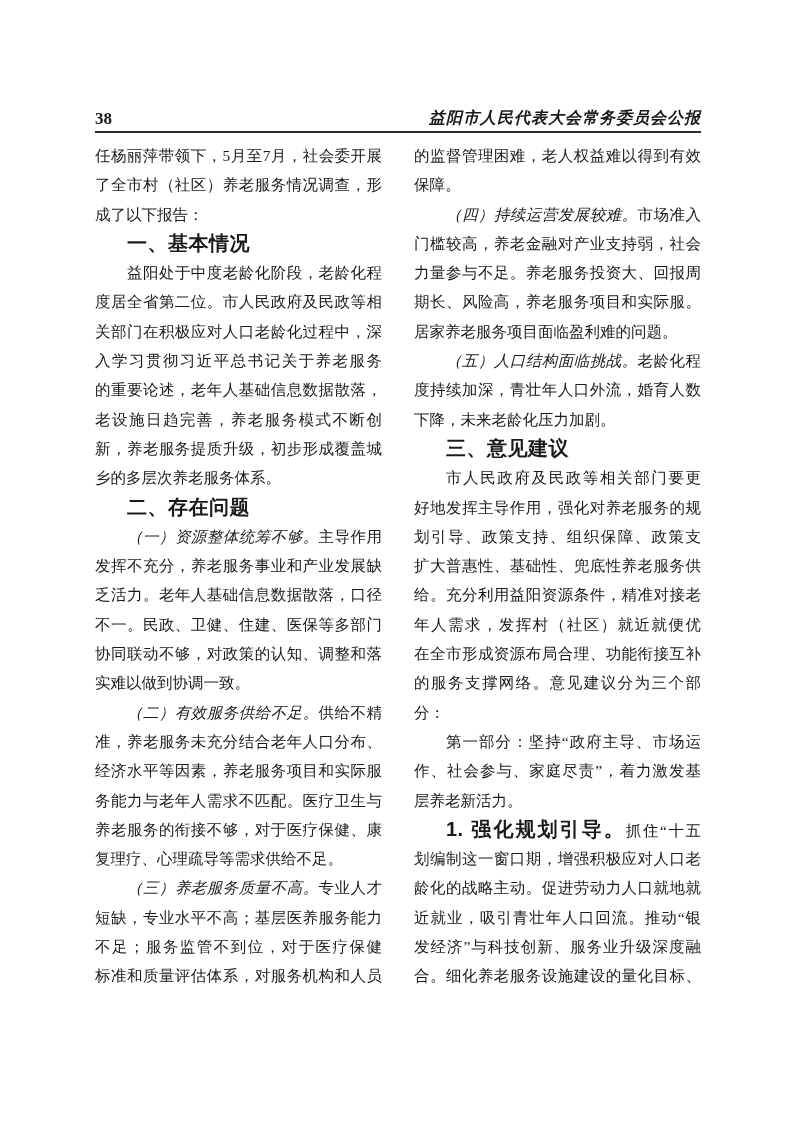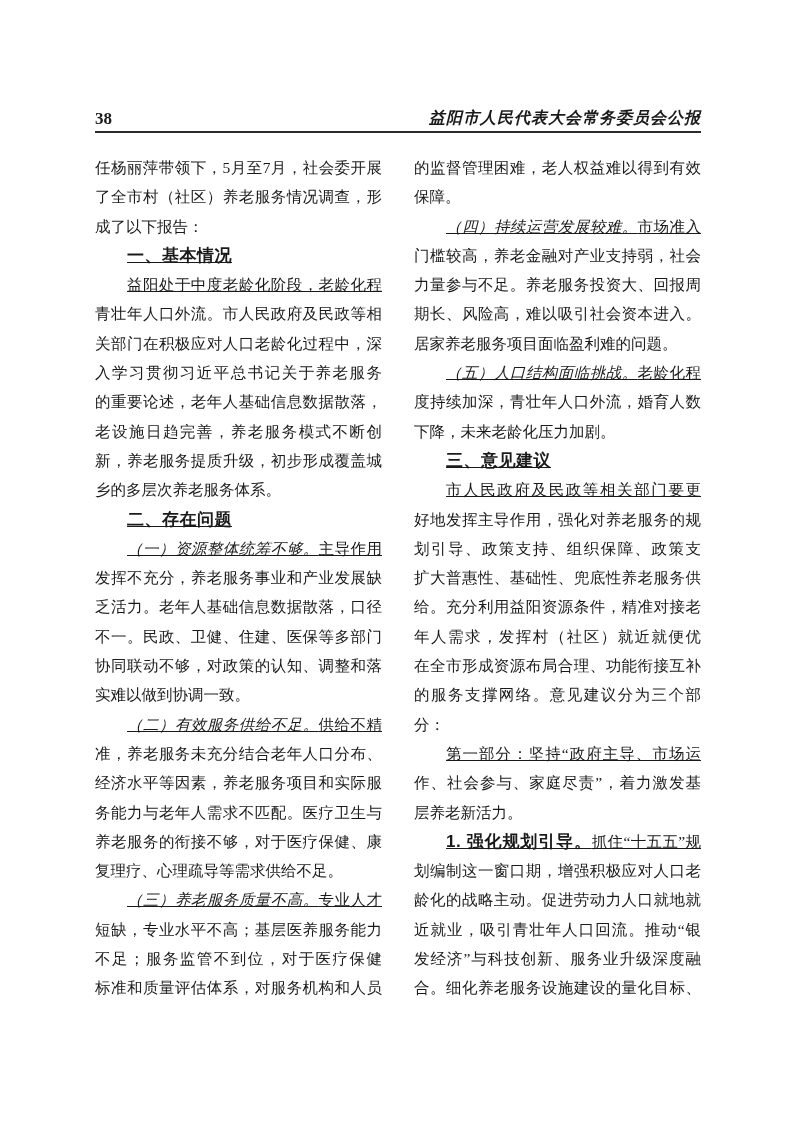--- a/index.html
+++ b/index.html
@@ -35,71 +35,70 @@
     letter-spacing:1px;
     margin-top:13px;
   }
   .rule{
     margin-top:2px;
     border-bottom:2.5px solid #2b2b2b;
   }
   .columns{
     display:flex;
     gap:32px;
-    margin-top:20px;
+    margin-top:8px;
   }
   .col{
     width:296px;
   }
   .line{
     font-size:15.5px;
     line-height:29.31px;
     height:29.31px;
     text-align:justify;
     text-align-last:justify;
     text-justify:inter-character;
     overflow:hidden;
   }
   .line.align-left{
     text-align:left;
     text-align-last:left;
   }
   .line.indent{
     padding-left:32px;
-    text-decoration:underline;
   }
   .line span.kai{
     font-style:italic;
   }
   .line span.hei{
     font-weight:bold;
     font-style:normal;
     font-family:"Liberation Sans","DejaVu Sans",sans-serif;
-    font-size:17px;
+    font-size:20px;
     letter-spacing:0.5px;
   }
 </style>
 </head>
 <body>
 
 <div class="page">
   <div class="content">
     <div class="header-row">
       <span class="pagenum">38</span>
       <span class="htitle">益阳市人民代表大会常务委员会公报</span>
     </div>
     <div class="rule"></div>
     <div class="columns">
       <div class="col">
           <div class="line"><span>任杨丽萍带领下，5月至7月，社会委开展</span></div>
           <div class="line"><span>了全市村（社区）养老服务情况调查，形</span></div>
           <div class="line align-left"><span>成了以下报告：</span></div>
           <div class="line indent align-left"><span class="hei">一、基本情况</span></div>
           <div class="line indent"><span>益阳处于中度老龄化阶段，老龄化程</span></div>
-          <div class="line"><span>青壮年人口外流。市人民政府及民政等相</span></div>
+          <div class="line"><span>度居全省第二位。市人民政府及民政等相</span></div>
           <div class="line"><span>关部门在积极应对人口老龄化过程中，深</span></div>
           <div class="line"><span>入学习贯彻习近平总书记关于养老服务</span></div>
           <div class="line"><span>的重要论述，老年人基础信息数据散落，养</span></div>
           <div class="line"><span>老设施日趋完善，养老服务模式不断创</span></div>
           <div class="line"><span>新，养老服务提质升级，初步形成覆盖城</span></div>
           <div class="line align-left"><span>乡的多层次养老服务体系。</span></div>
           <div class="line indent align-left"><span class="hei">二、存在问题</span></div>
           <div class="line indent"><span class="kai">（一）资源整体统筹不够。</span><span>主导作用</span></div>
           <div class="line"><span>发挥不充分，养老服务事业和产业发展缺</span></div>
           <div class="line"><span>乏活力。老年人基础信息数据散落，口径</span></div>
@@ -116,21 +115,21 @@
           <div class="line"><span>短缺，专业水平不高；基层医养服务能力</span></div>
           <div class="line"><span>不足；服务监管不到位，对于医疗保健</span></div>
           <div class="line"><span>标准和质量评估体系，对服务机构和人员</span></div>
         </div>
       <div class="col">
           <div class="line"><span>的监督管理困难，老人权益难以得到有效</span></div>
           <div class="line align-left"><span>保障。</span></div>
           <div class="line indent"><span class="kai">（四）持续运营发展较难。</span><span>市场准入</span></div>
           <div class="line"><span>门槛较高，养老金融对产业支持弱，社会</span></div>
           <div class="line"><span>力量参与不足。养老服务投资大、回报周</span></div>
-          <div class="line"><span>期长、风险高，难以吸引社会资本进入。</span></div>
+          <div class="line"><span>期长、风险高，养老服务项目和实际服。</span></div>
           <div class="line align-left"><span>居家养老服务项目面临盈利难的问题。</span></div>
           <div class="line indent"><span class="kai">（五）人口结构面临挑战。</span><span>老龄化程</span></div>
           <div class="line"><span>度持续加深，青壮年人口外流，婚育人数</span></div>
           <div class="line align-left"><span>下降，未来老龄化压力加剧。</span></div>
           <div class="line indent align-left"><span class="hei">三、意见建议</span></div>
           <div class="line indent"><span>市人民政府及民政等相关部门要更</span></div>
           <div class="line"><span>好地发挥主导作用，强化对养老服务的规</span></div>
           <div class="line"><span>划引导、政策支持、组织保障、政策支持，</span></div>
           <div class="line"><span>扩大普惠性、基础性、兜底性养老服务供</span></div>
           <div class="line"><span>给。充分利用益阳资源条件，精准对接老</span></div>

